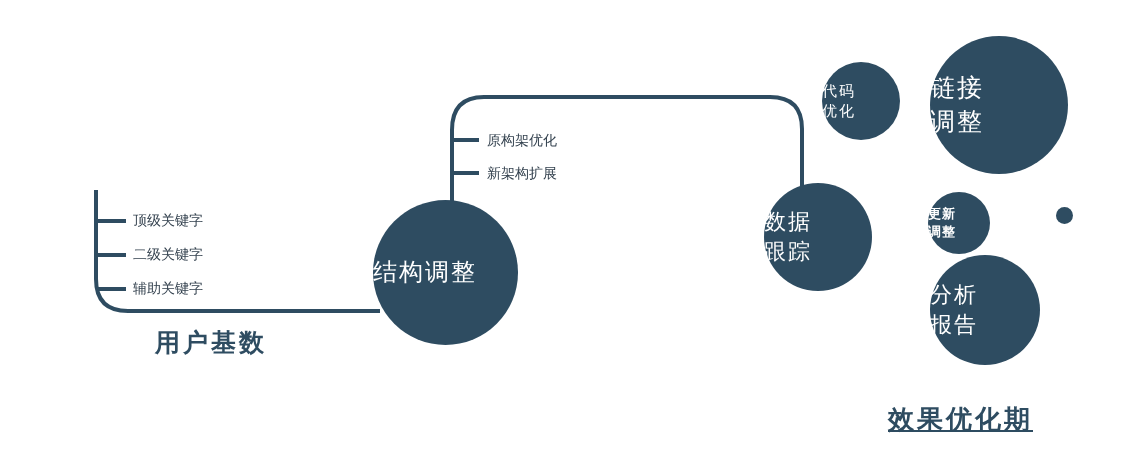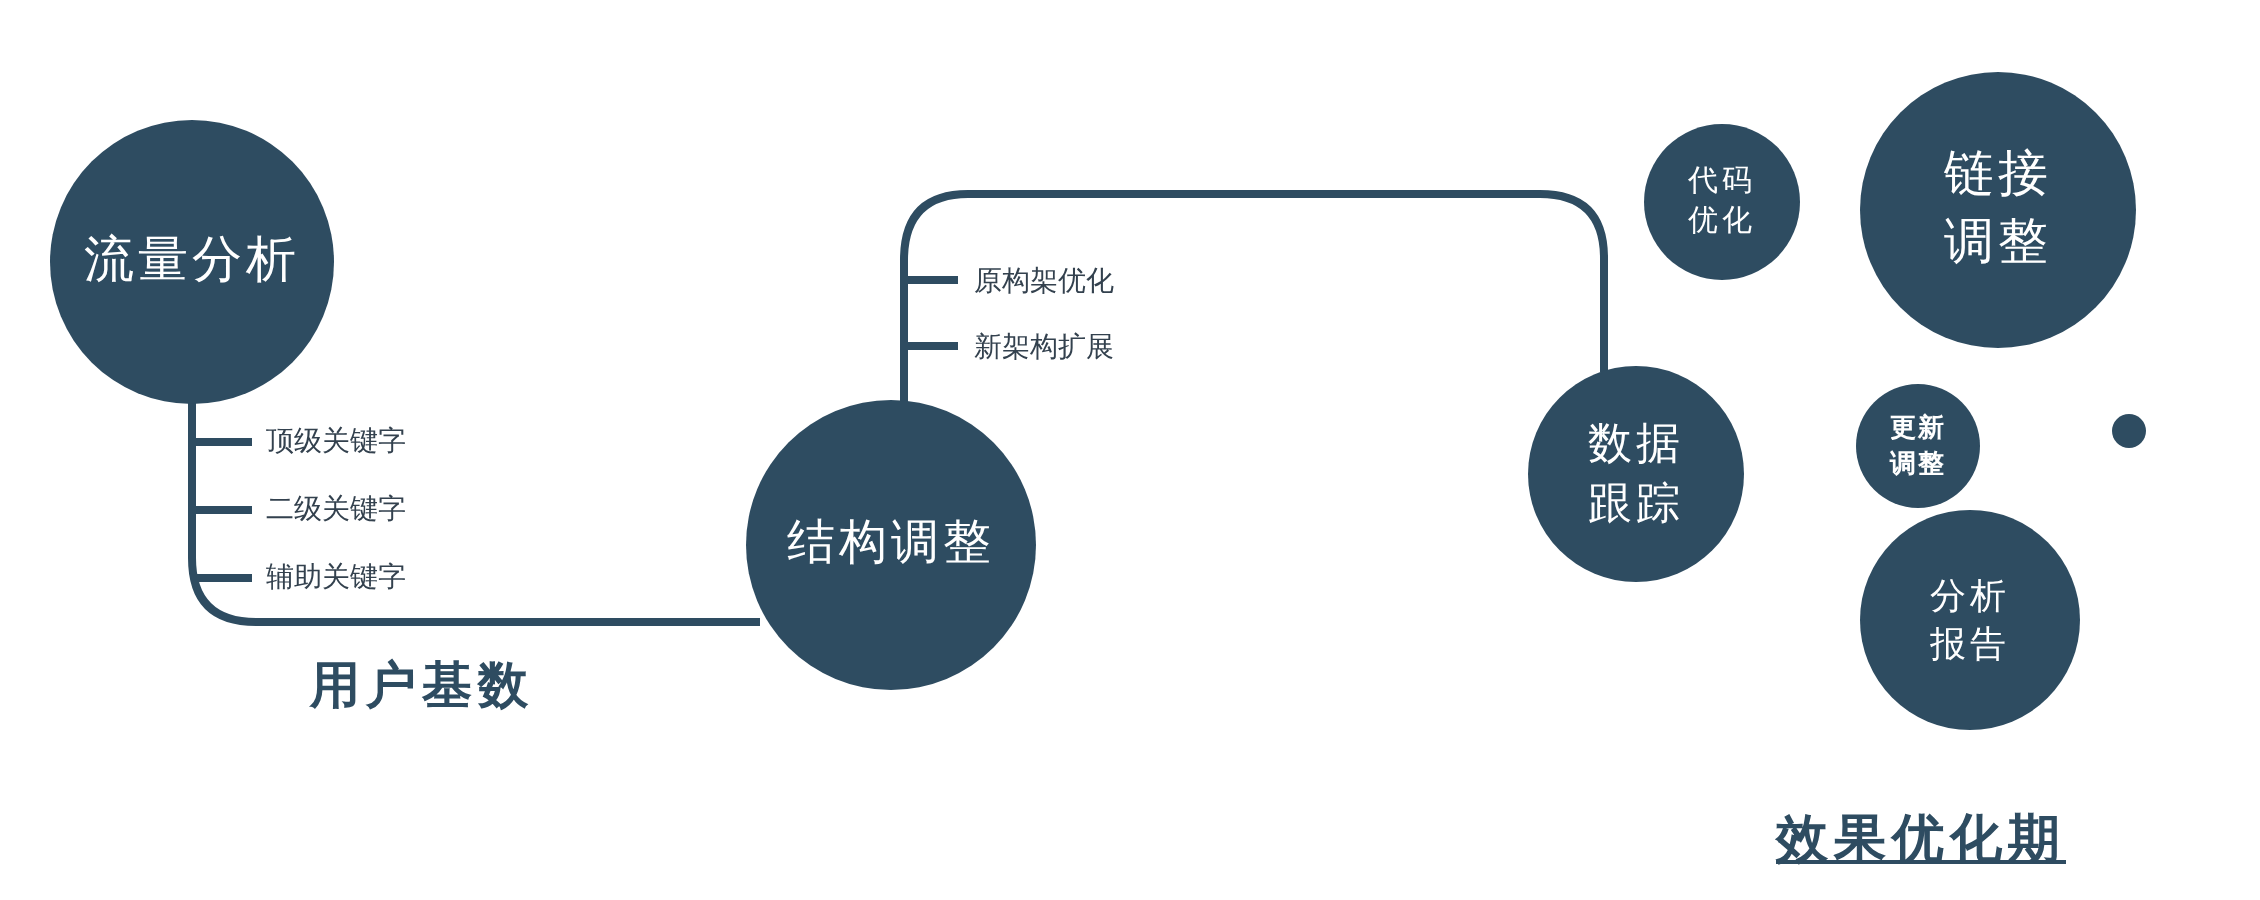--- a/index.html
+++ b/index.html
@@ -29,33 +29,33 @@
     stroke: var(--primary);
     stroke-width: 4;
   }
   .node {
     position: absolute;
     border-radius: 50%;
     background: var(--primary);
     color: var(--white);
     display: flex;
     flex-direction: column;
-    align-items: center;
+    align-items: flex-start;
     justify-content: center;
     line-height: 1.35;
     letter-spacing: 2px;
     z-index: 2;
   }
   .n-traffic   { left: 25px;  top: 60px;  width: 142px; height: 142px; font-size: 25px; }
   .n-structure { left: 373px; top: 200px; width: 145px; height: 145px; font-size: 24px; }
   .n-data      { left: 764px; top: 183px; width: 108px; height: 108px; font-size: 22px; }
   .n-code      { left: 822px; top: 62px;  width: 78px;  height: 78px;  font-size: 15px; }
   .n-link      { left: 930px; top: 36px;  width: 138px; height: 138px; font-size: 25px; }
   .n-update    { left: 928px; top: 192px; width: 62px;  height: 62px;  font-size: 13px; font-weight: bold; letter-spacing: 1px; }
-  .n-report    { left: 930px; top: 255px; width: 110px; height: 110px; font-size: 18px; }
+  .n-report    { left: 930px; top: 255px; width: 110px; height: 110px; font-size: 22px; }
   .dot {
     position: absolute;
     left: 1056px; top: 207px;
     width: 17px; height: 17px;
     border-radius: 50%;
     background: var(--primary);
   }
   .branch {
     position: absolute;
     font-size: 14px;
@@ -95,23 +95,20 @@
   <svg class="connectors" width="1130" height="450" viewBox="0 0 1130 450">
     <path d="M96 190 V279 Q96 311 128 311 H380"></path>
     <path d="M96 221 H126"></path>
     <path d="M96 255 H126"></path>
     <path d="M96 289 H126"></path>
     <path d="M452 207 V130 Q452 97 484 97 H770 Q802 97 802 129 V186"></path>
     <path d="M452 140 H479"></path>
     <path d="M452 173 H479"></path>
   </svg>
 
-  <div class="node n-traffic">
-    <span>流量分析</span>
-  </div>
 
   <div class="node n-structure">
     <span>结构调整</span>
   </div>
 
   <div class="node n-data">
     <span>数据</span>
     <span>跟踪</span>
   </div>
 

